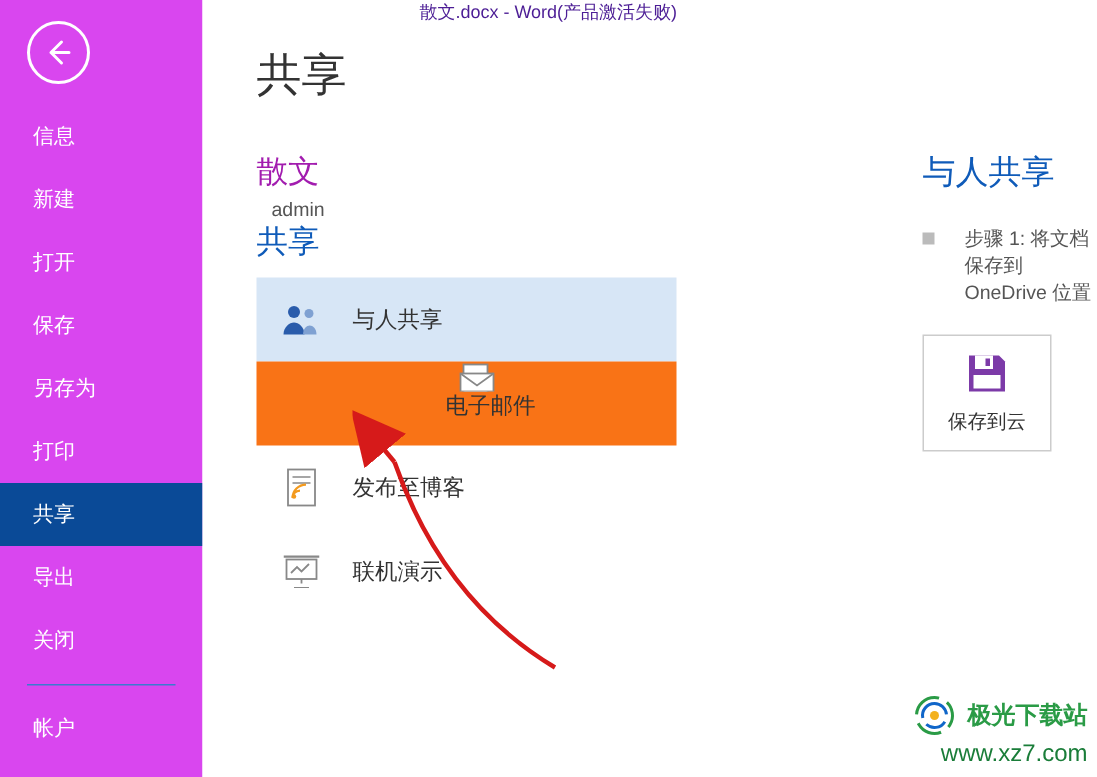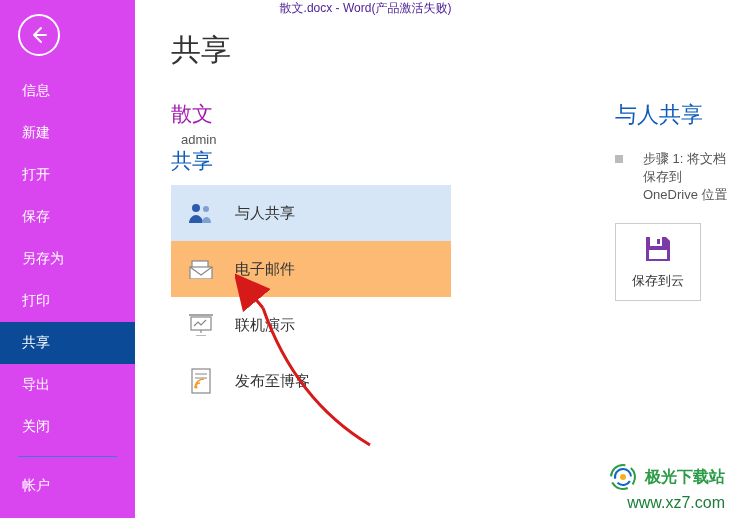--- a/index.html
+++ b/index.html
@@ -88,21 +88,21 @@
 .share-item {
   display: flex;
   align-items: center;
   height: 56px;
   padding-left: 14px;
   font-size: 15px;
   color: #333;
   cursor: pointer;
 }
 .share-item.selected { background: #d7e6f6; }
-.share-item.hover { background: #fdba74; }
+.share-item.hover { background: #f97316; flex-direction: column; }
 .share-item .icon-box {
   width: 32px;
   display: flex;
   align-items: center;
   justify-content: center;
 }
 .share-item .label { margin-left: 18px; }
 
 .right-col {
   position: absolute;
@@ -218,42 +218,42 @@
             <rect x="3" y="2" width="16" height="20" fill="#fff" stroke="#888" stroke-width="1.2"></rect>
             <rect x="1" y="8" width="22" height="12" fill="#fff" stroke="#888" stroke-width="1.2"></rect>
             <path d="M1 8 L12 16 L23 8" fill="none" stroke="#888" stroke-width="1.2"></path>
           </svg>
         </span>
         <span class="label">电子邮件</span>
       </div>
 
       <div class="share-item">
         <span class="icon-box">
+          <svg width="22" height="26" viewBox="0 0 22 26">
+            <rect x="2" y="1" width="18" height="24" fill="#fff" stroke="#888" stroke-width="1.2"></rect>
+            <line x1="5" y1="6" x2="17" y2="6" stroke="#888" stroke-width="1"></line>
+            <line x1="5" y1="10" x2="17" y2="10" stroke="#888" stroke-width="1"></line>
+            <path d="M5 20 a5 5 0 0 1 5-5 M5 20 a9 9 0 0 1 9-9" fill="none" stroke="#f39a1e" stroke-width="1.5"></path>
+            <circle cx="6" cy="19" r="1.5" fill="#f39a1e"></circle>
+          </svg>
+        </span>
+        <span class="label">发布至博客</span>
+      </div>
+
+      <div class="share-item">
+        <span class="icon-box">
           <svg width="24" height="22" viewBox="0 0 24 22">
             <rect x="2" y="3" width="20" height="13" fill="#fff" stroke="#888" stroke-width="1.2"></rect>
             <line x1="0" y1="1" x2="24" y2="1" stroke="#888" stroke-width="1.5"></line>
             <line x1="12" y1="16" x2="12" y2="19" stroke="#888" stroke-width="1.2"></line>
             <line x1="7" y1="22" x2="17" y2="22" stroke="#888" stroke-width="1.2"></line>
             <path d="M5 12 L9 8 L12 11 L17 6" fill="none" stroke="#888" stroke-width="1.2"></path>
           </svg>
         </span>
         <span class="label">联机演示</span>
-      </div>
-
-      <div class="share-item">
-        <span class="icon-box">
-          <svg width="22" height="26" viewBox="0 0 22 26">
-            <rect x="2" y="1" width="18" height="24" fill="#fff" stroke="#888" stroke-width="1.2"></rect>
-            <line x1="5" y1="6" x2="17" y2="6" stroke="#888" stroke-width="1"></line>
-            <line x1="5" y1="10" x2="17" y2="10" stroke="#888" stroke-width="1"></line>
-            <path d="M5 20 a5 5 0 0 1 5-5 M5 20 a9 9 0 0 1 9-9" fill="none" stroke="#f39a1e" stroke-width="1.5"></path>
-            <circle cx="6" cy="19" r="1.5" fill="#f39a1e"></circle>
-          </svg>
-        </span>
-        <span class="label">发布至博客</span>
       </div>
     </div>
   </div>
 
   <div class="right-col">
     <div class="right-heading">与人共享</div>
     <div class="step-row">
       <span class="step-bullet"></span>
       <span>步骤 1: 将文档保存到 OneDrive 位置</span>
     </div>

